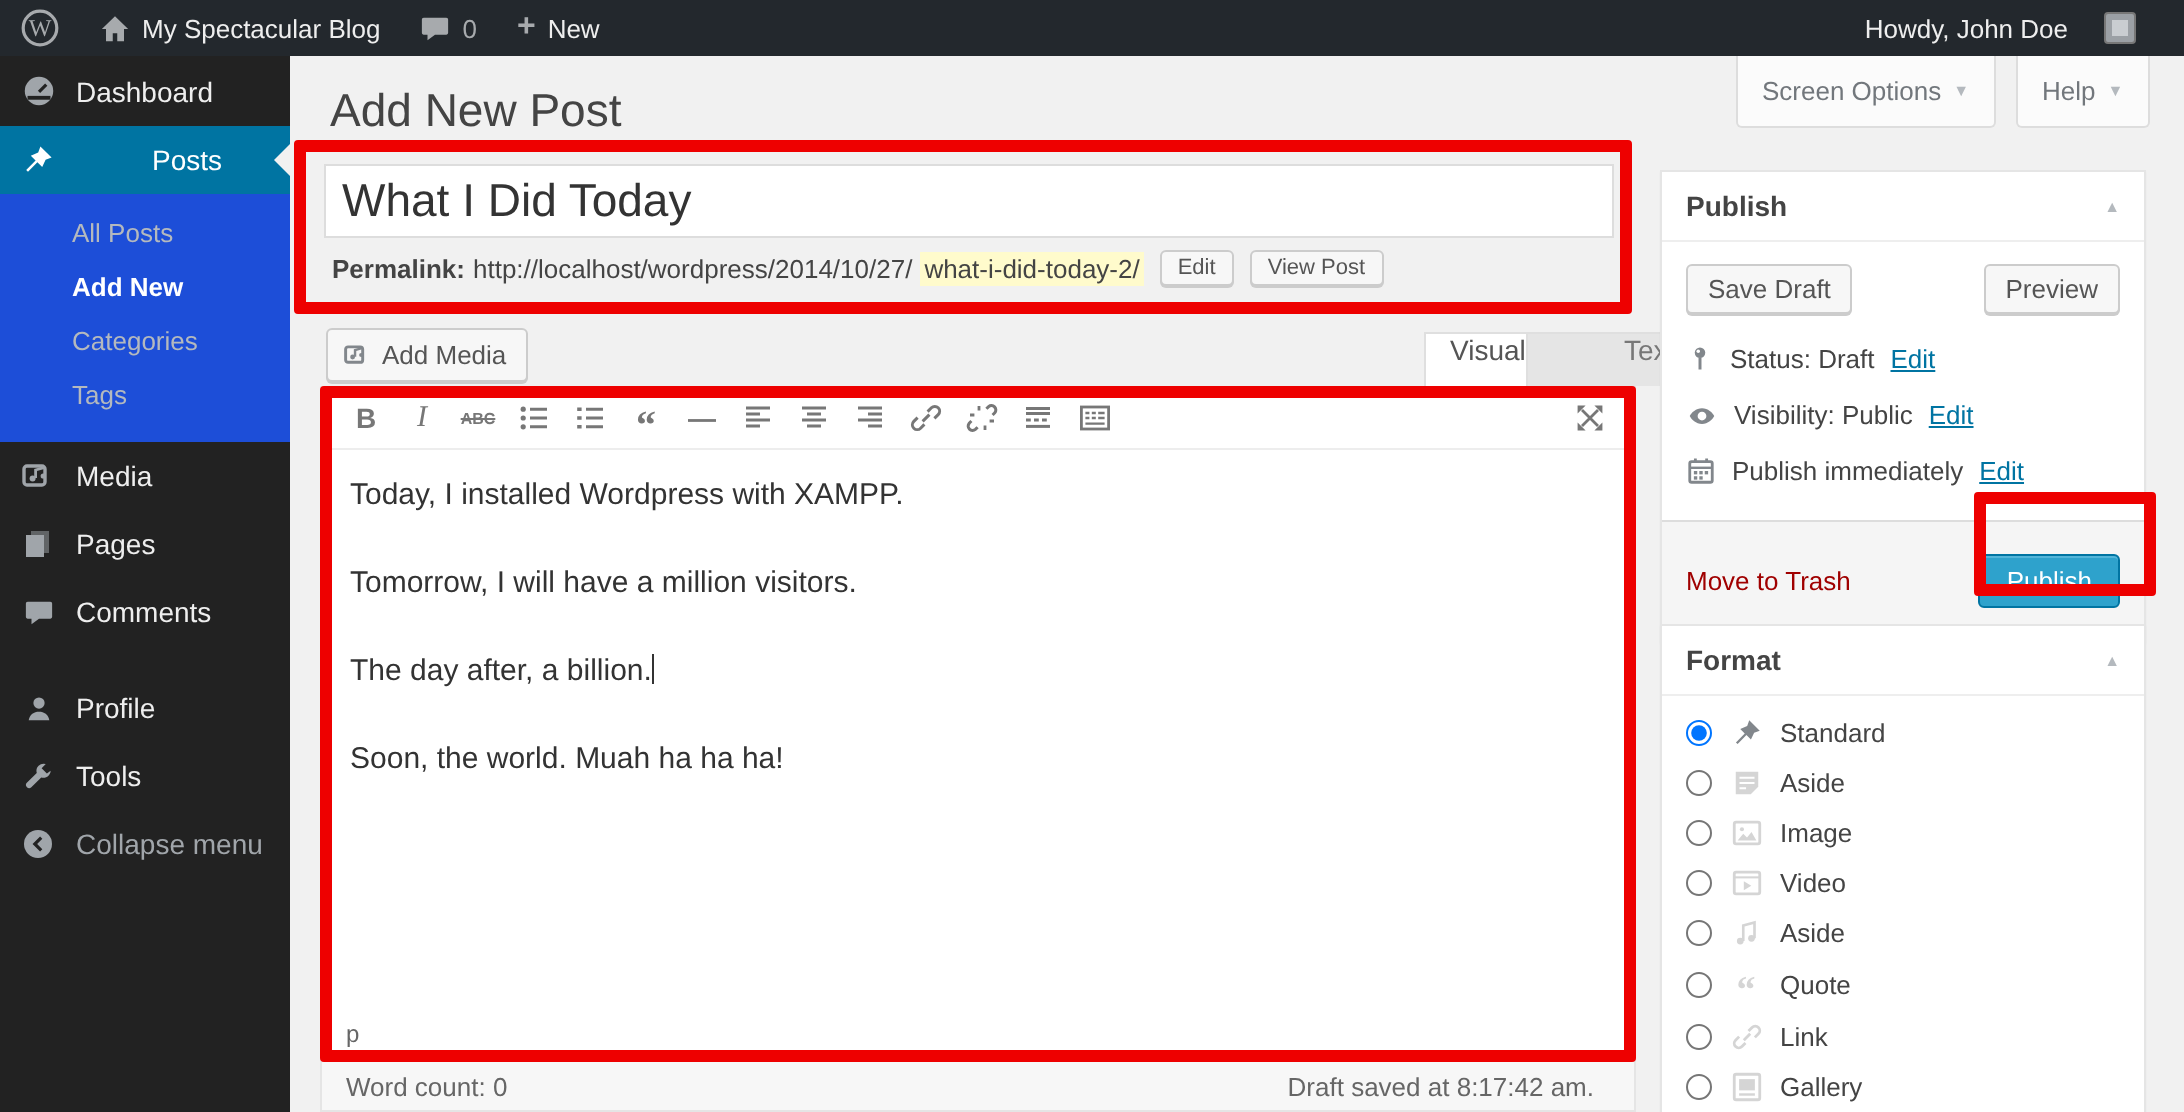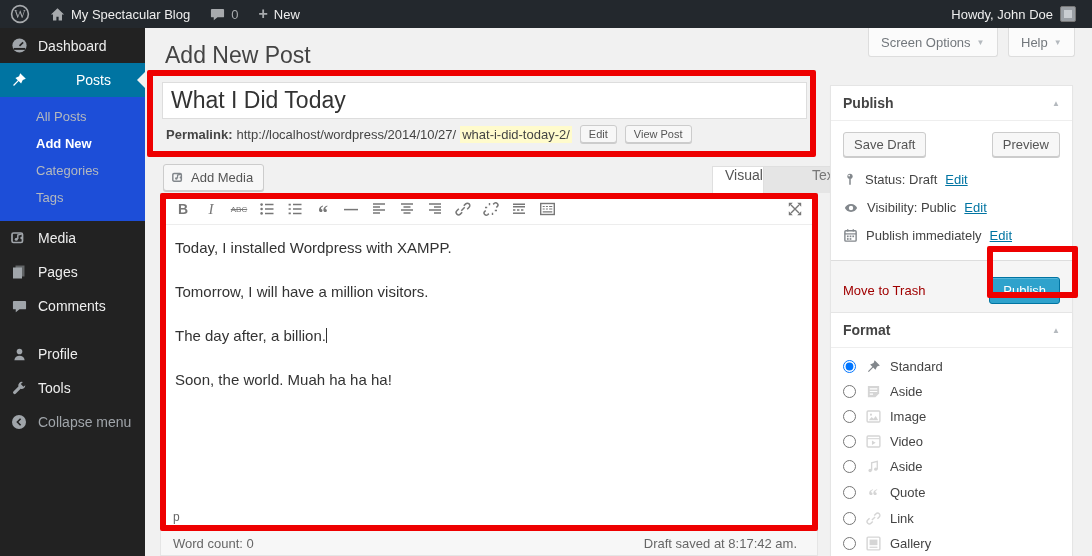--- a/index.html
+++ b/index.html
@@ -5,41 +5,41 @@
   * { margin:0; padding:0; box-sizing:border-box; }
   html,body { width:1092px; height:556px; overflow:hidden; }
   body { font-family:"Liberation Sans", sans-serif; background:#f1f1f1; color:#444; position:relative; }
   svg { display:block; }
 
   
   .admin-bar { position:absolute; left:0; top:0; width:1092px; height:28px; background:#23282d; color:#eee; display:flex; align-items:center; font-size:13px; z-index:50; }
   .ab-item { display:flex; align-items:center; gap:6px; padding:0 10px; height:28px; cursor:pointer; }
   .ab-icon { color:#a7aaad; }
   .ab-count { color:#a7aaad; }
-  .ab-right { margin-left:auto; display:flex; align-items:center; gap:7px; padding-right:16px; }
+  .ab-right { margin-left:auto; display:flex; align-items:center; gap:18px; padding-right:24px; }
   .avatar { width:16px; height:16px; background:#9ba0a5; border:1px solid #777; border-radius:2px; position:relative; }
   .avatar::after { content:""; position:absolute; left:3px; top:3px; width:8px; height:8px; background:#c9cdd1; }
   .wp-logo-w { font-family:"Liberation Serif", serif; font-size:12px; }
 
   
   .sidebar { position:absolute; left:0; top:28px; width:145px; height:528px; background:#222; font-size:14px; z-index:40; }
   .menu-item { display:flex; align-items:center; gap:10px; padding:9px 8px 9px 10px; color:#eee; cursor:pointer; position:relative; }
   .menu-item .mi-icon { color:#a0a5aa; width:18px; display:flex; justify-content:center; }
   .menu-item.active { background:#0074a2; color:#fff;gap:48px; }
   .menu-item.active .mi-icon { color:#fff; }
   .menu-item.active::after { content:""; position:absolute; right:0; top:50%; margin-top:-8px; border:8px solid transparent; border-right-color:#f1f1f1; }
   .submenu { background:#1d4ed8; padding:6px 0 10px; }
   .submenu-item { display:block; padding:6px 8px 6px 36px; font-size:13px; color:#b4b9be; cursor:pointer; }
   .submenu-item.current { color:#fff; font-weight:bold; }
   .menu-gap { height:14px; }
   .collapse-label { color:#a0a5aa; }
 
   
   .page-title { position:absolute; left:165px; top:42px; font-size:23px; font-weight:400; color:#444; }
-  .screen-meta { position:absolute; top:28px; height:29px; background:#fbfbfb; border:1px solid #ddd; border-top:none; border-radius:0 0 3px 3px; display:flex; align-items:center; gap:6px; padding:8px 12px; font-size:13px; color:#72777c; cursor:pointer; z-index:45; }
+  .screen-meta { position:absolute; top:28px; height:36px; background:#fbfbfb; border:1px solid #ddd; border-top:none; border-radius:0 0 3px 3px; display:flex; align-items:center; gap:6px; padding:8px 12px; font-size:13px; color:#72777c; cursor:pointer; z-index:45; }
   #screen-options-tab { left:868px; }
   #help-tab { left:1008px; }
   .meta-arrow { font-size:8px; color:#b4b9be; }
 
   
   .annotation { position:absolute; border:6px solid #ee0000; border-radius:2px; pointer-events:none; z-index:60; }
   #annotation-title { left:147px; top:70px; width:669px; height:87px; }
   #annotation-editor { left:160px; top:193px; width:658px; height:338px; }
   #annotation-publish { left:987px; top:246px; width:91px; height:52px; }
 
@@ -55,21 +55,21 @@
   .editor-tab { position:absolute; top:166px; height:27px; display:flex; align-items:flex-start; padding:0 12px; font-size:14px; cursor:pointer; }
   #tab-visual { left:712px; background:#fff; border:1px solid #dfdfdf; border-bottom:none; color:#555; }
   #tab-text { left:763px; background:#e5e5e5; border:1px solid #dfdfdf; border-bottom:none; color:#777;padding-left:48px; }
 
   
   .editor-box { position:absolute; left:160px; top:193px; width:658px; height:338px; background:#fff; border:1px solid #e5e5e5; }
   .mce-toolbar { height:31px; display:flex; align-items:center; gap:4px; padding:0 10px; border-bottom:1px solid #ededed; color:#777; }
   .mce-btn { width:24px; height:24px; display:flex; align-items:center; justify-content:center; cursor:pointer; border-radius:2px; color:#777; }
   .mce-b { font-weight:bold; font-size:14px; }
   .mce-i { font-style:italic; font-family:"Liberation Serif", serif; font-size:15px; }
-  .mce-abc { font-size:8px; font-weight:normal; text-decoration:line-through; letter-spacing:0; }
+  .mce-abc { font-size:8px; font-weight:bold; text-decoration:line-through; letter-spacing:0; }
   .mce-quote { font-family:"Liberation Serif", serif; font-weight:bold; font-size:20px; line-height:10px; padding-top:8px; }
   .mce-hr { font-size:14px; font-weight:bold; }
   .mce-fullscreen { margin-left:auto; }
   .editor-content { height:283px; padding:13px 14px; font-size:15px; color:#333; line-height:20px; overflow:hidden; cursor:text; }
   .editor-content p { margin:0 0 24px; }
   .caret { display:inline-block; width:1px; height:15px; background:#333; vertical-align:-2px; }
   .editor-path { height:21px; padding:2px 12px; font-size:12px; color:#666; }
 
   .wordcount-bar { position:absolute; left:160px; top:531px; width:658px; height:25px; background:#f7f7f7; border:1px solid #e5e5e5; border-top:none; display:flex; align-items:center; justify-content:space-between; padding:0 20px 0 12px; font-size:13px; color:#666; }
 

